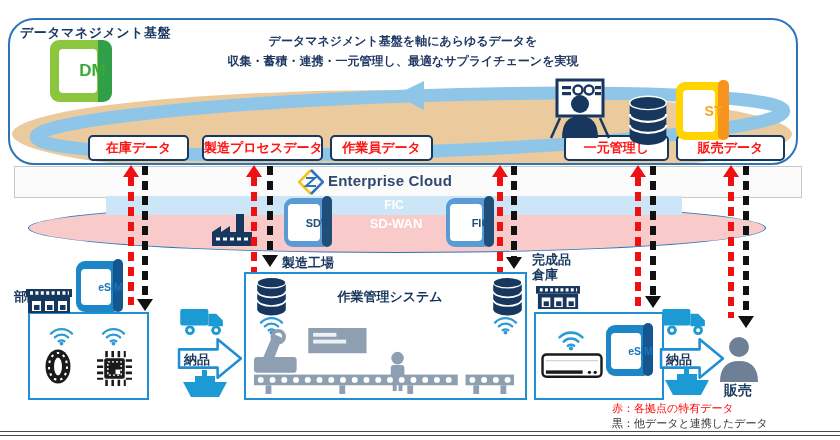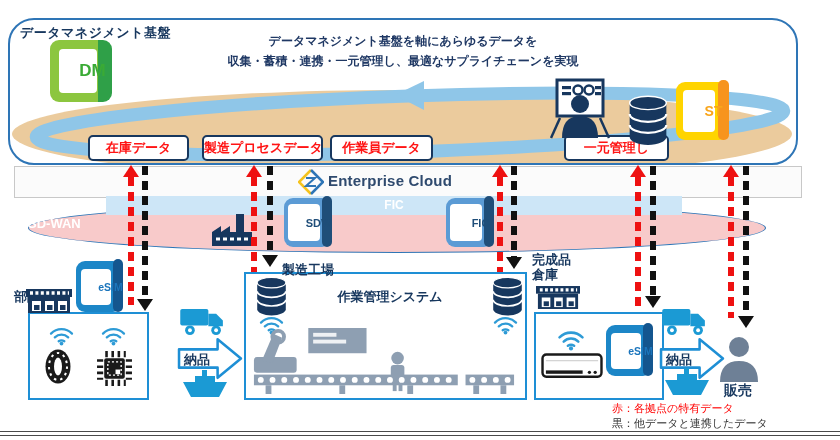--- a/index.html
+++ b/index.html
@@ -29,21 +29,21 @@
   .gray-band{position:absolute;left:14px;top:166px;width:786px;height:30px;
     background:#FBFBFB;border:1px solid #C8C8C8;z-index:1;}
   .ec-text{position:absolute;left:328px;top:172px;font-size:15px;font-weight:bold;
     color:#2F4A6E;z-index:3;letter-spacing:.2px;}
   .fic-band{position:absolute;left:106px;top:196px;width:576px;height:19px;
     background:#CDE6F7;z-index:3;}
   .fic-band span{display:block;text-align:center;color:#fff;font-weight:bold;
     font-size:12px;line-height:19px;}
   .pink-ellipse{position:absolute;left:28px;top:203px;width:736px;height:48px;
     border-radius:50%;background:#F8CACA;border:1.5px solid #2E75B6;z-index:2;}
-  .sdwan-text{position:absolute;left:28px;top:216px;width:736px;text-align:left;
+  .sdwan-text{position:absolute;left:28px;top:216px;width:736px;text-align:center;
     color:#fff;font-weight:bold;font-size:13px;z-index:4;}
   
   .ra-line{position:absolute;width:6px;z-index:20;
     background:repeating-linear-gradient(180deg,#EE1111 0 9px,transparent 9px 15px);}
   .ba-line{position:absolute;width:6px;z-index:20;
     background:repeating-linear-gradient(180deg,#111 0 9px,transparent 9px 15px);}
   .ra-head{position:absolute;width:0;height:0;z-index:20;
     border-left:8px solid transparent;border-right:8px solid transparent;
     border-bottom:12px solid #EE1111;}
   .ba-head{position:absolute;width:0;height:0;z-index:20;
@@ -109,20 +109,21 @@
 
     <div class="appicon" style="left:666px;top:62px;width:52px;height:58px;background:#FFD400;text-align:right;">
       <div class="fold" style="right:-1px;top:-2px;width:11px;height:104%;background:#F7941D;"></div>
       <div class="face" style="left:7px;top:8px;right:13px;bottom:8px;color:#F9A51A;font-size:14px;">ST</div>
     </div>
 
     <div class="pill" style="left:78px;width:97px;">在庫データ</div>
     <div class="pill" style="left:192px;width:117px;">製造プロセスデータ</div>
     <div class="pill" style="left:320px;width:99px;">作業員データ</div>
     <div class="pill" style="left:554px;width:101px;">一元管理し</div>
+    <div class="pill" style="left:666px;width:105px;">販売データ</div>
   </div>
 
   <div class="gray-band"></div>
 
   <svg class="abs" style="left:298px;top:169px;z-index:3;" width="26" height="26" viewBox="0 0 26 26">
     <path d="M13 1 L1 13 L13 25" fill="none" stroke="#F5C31D" stroke-width="2.6"></path>
     <path d="M13 1 L25 13 L13 25" fill="none" stroke="#2E75B6" stroke-width="2.6"></path>
     <path d="M8 9 H17 L8 17 H18" fill="none" stroke="#2E75B6" stroke-width="2"></path>
   </svg>
   <div class="ec-text">Enterprise Cloud</div>
@@ -239,21 +240,21 @@
   </svg>
   <div class="deliver-text" style="left:184px;top:351px;">納品</div>
   <svg class="abs" style="left:182px;top:370px;z-index:6;" width="46" height="28" viewBox="0 0 46 28">
     <g fill="#1B9AD4">
       <polygon points="1,12 45,12 37,27 9,27"></polygon>
         <rect x="20" y="0" width="5" height="12"></rect>
         <rect x="13" y="6" width="20" height="6"></rect>
     </g>
   </svg>
 
-  <div class="site-label" style="left:282px;top:261px;">製造工場</div>
+  <div class="site-label" style="left:282px;top:254px;">製造工場</div>
   <div class="site-box" style="left:244px;top:272px;width:279px;height:124px;"></div>
   <div class="site-label" style="left:290px;top:288px;width:200px;text-align:center;">作業管理システム</div>
   <svg class="abs" style="left:254px;top:276px;z-index:6;" width="35" height="40" viewBox="0 0 36 42">
     <path d="M3 7 v28 c0 3.5 6.7 6.5 15 6.5 s15 -3 15 -6.5 V7" fill="#17375E"></path>
     <ellipse cx="18" cy="7" rx="15" ry="5.5" fill="#17375E" stroke="#fff" stroke-width="1.2"></ellipse>
     <path d="M3 16 c0 3.5 6.7 6.5 15 6.5 s15 -3 15 -6.5" fill="none" stroke="#fff" stroke-width="1.8"></path>
     <path d="M3 25 c0 3.5 6.7 6.5 15 6.5 s15 -3 15 -6.5" fill="none" stroke="#fff" stroke-width="1.8"></path>
   </svg>
   <svg class="abs" style="left:490px;top:276px;z-index:6;" width="35" height="40" viewBox="0 0 36 42">
     <path d="M3 7 v28 c0 3.5 6.7 6.5 15 6.5 s15 -3 15 -6.5 V7" fill="#17375E"></path>

